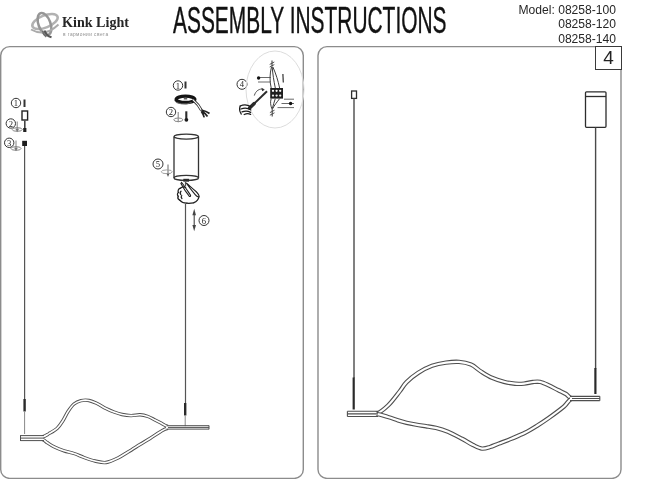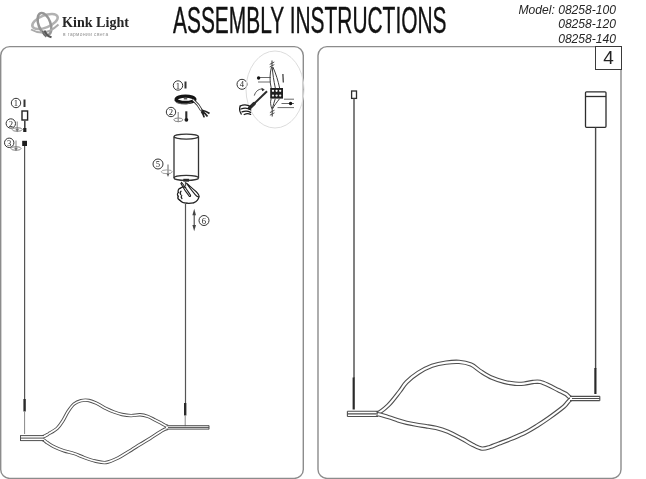--- a/index.html
+++ b/index.html
@@ -3,21 +3,21 @@
 <meta charset="utf-8">
 <style>
   html,body{margin:0;padding:0;}
   *{-webkit-font-smoothing:antialiased;}
   body{width:646px;height:479px;position:relative;background:#fff;overflow:hidden;
        font-family:"Liberation Sans",sans-serif;transform:translateZ(0);}
   .abs{position:absolute;}
   #title{left:173px;top:0px;font-size:36px;font-weight:400;color:#111;
          -webkit-text-stroke:0.4px #111;
          transform:scaleX(0.581);transform-origin:0 0;white-space:nowrap;}
-  #model{right:30px;top:3px;text-align:right;font-size:12.1px;line-height:14.3px;color:#262626;font-style:italic;}
+  #model{right:30px;top:3px;text-align:right;font-size:12.1px;line-height:14.3px;color:#262626;}
   #logoname{left:62px;top:13.5px;font-family:"Liberation Serif",serif;font-weight:700;
             font-size:15px;color:#262626;transform:scaleX(0.94);transform-origin:0 0;}
   #logosub{left:63px;top:31.8px;font-size:4.8px;color:#8f8f8f;letter-spacing:0.45px;}
   #box4{left:594.8px;top:46px;width:25.5px;height:22px;border:1.3px solid #3a3a3a;background:#fff;
         font-size:19px;color:#222;text-align:center;line-height:22px;}
 </style>
 </head>
 <body>
 <div class="abs" id="title">ASSEMBLY INSTRUCTIONS</div>
 <div class="abs" id="model">Model: 08258-100<br>08258-120<br>08258-140</div>

